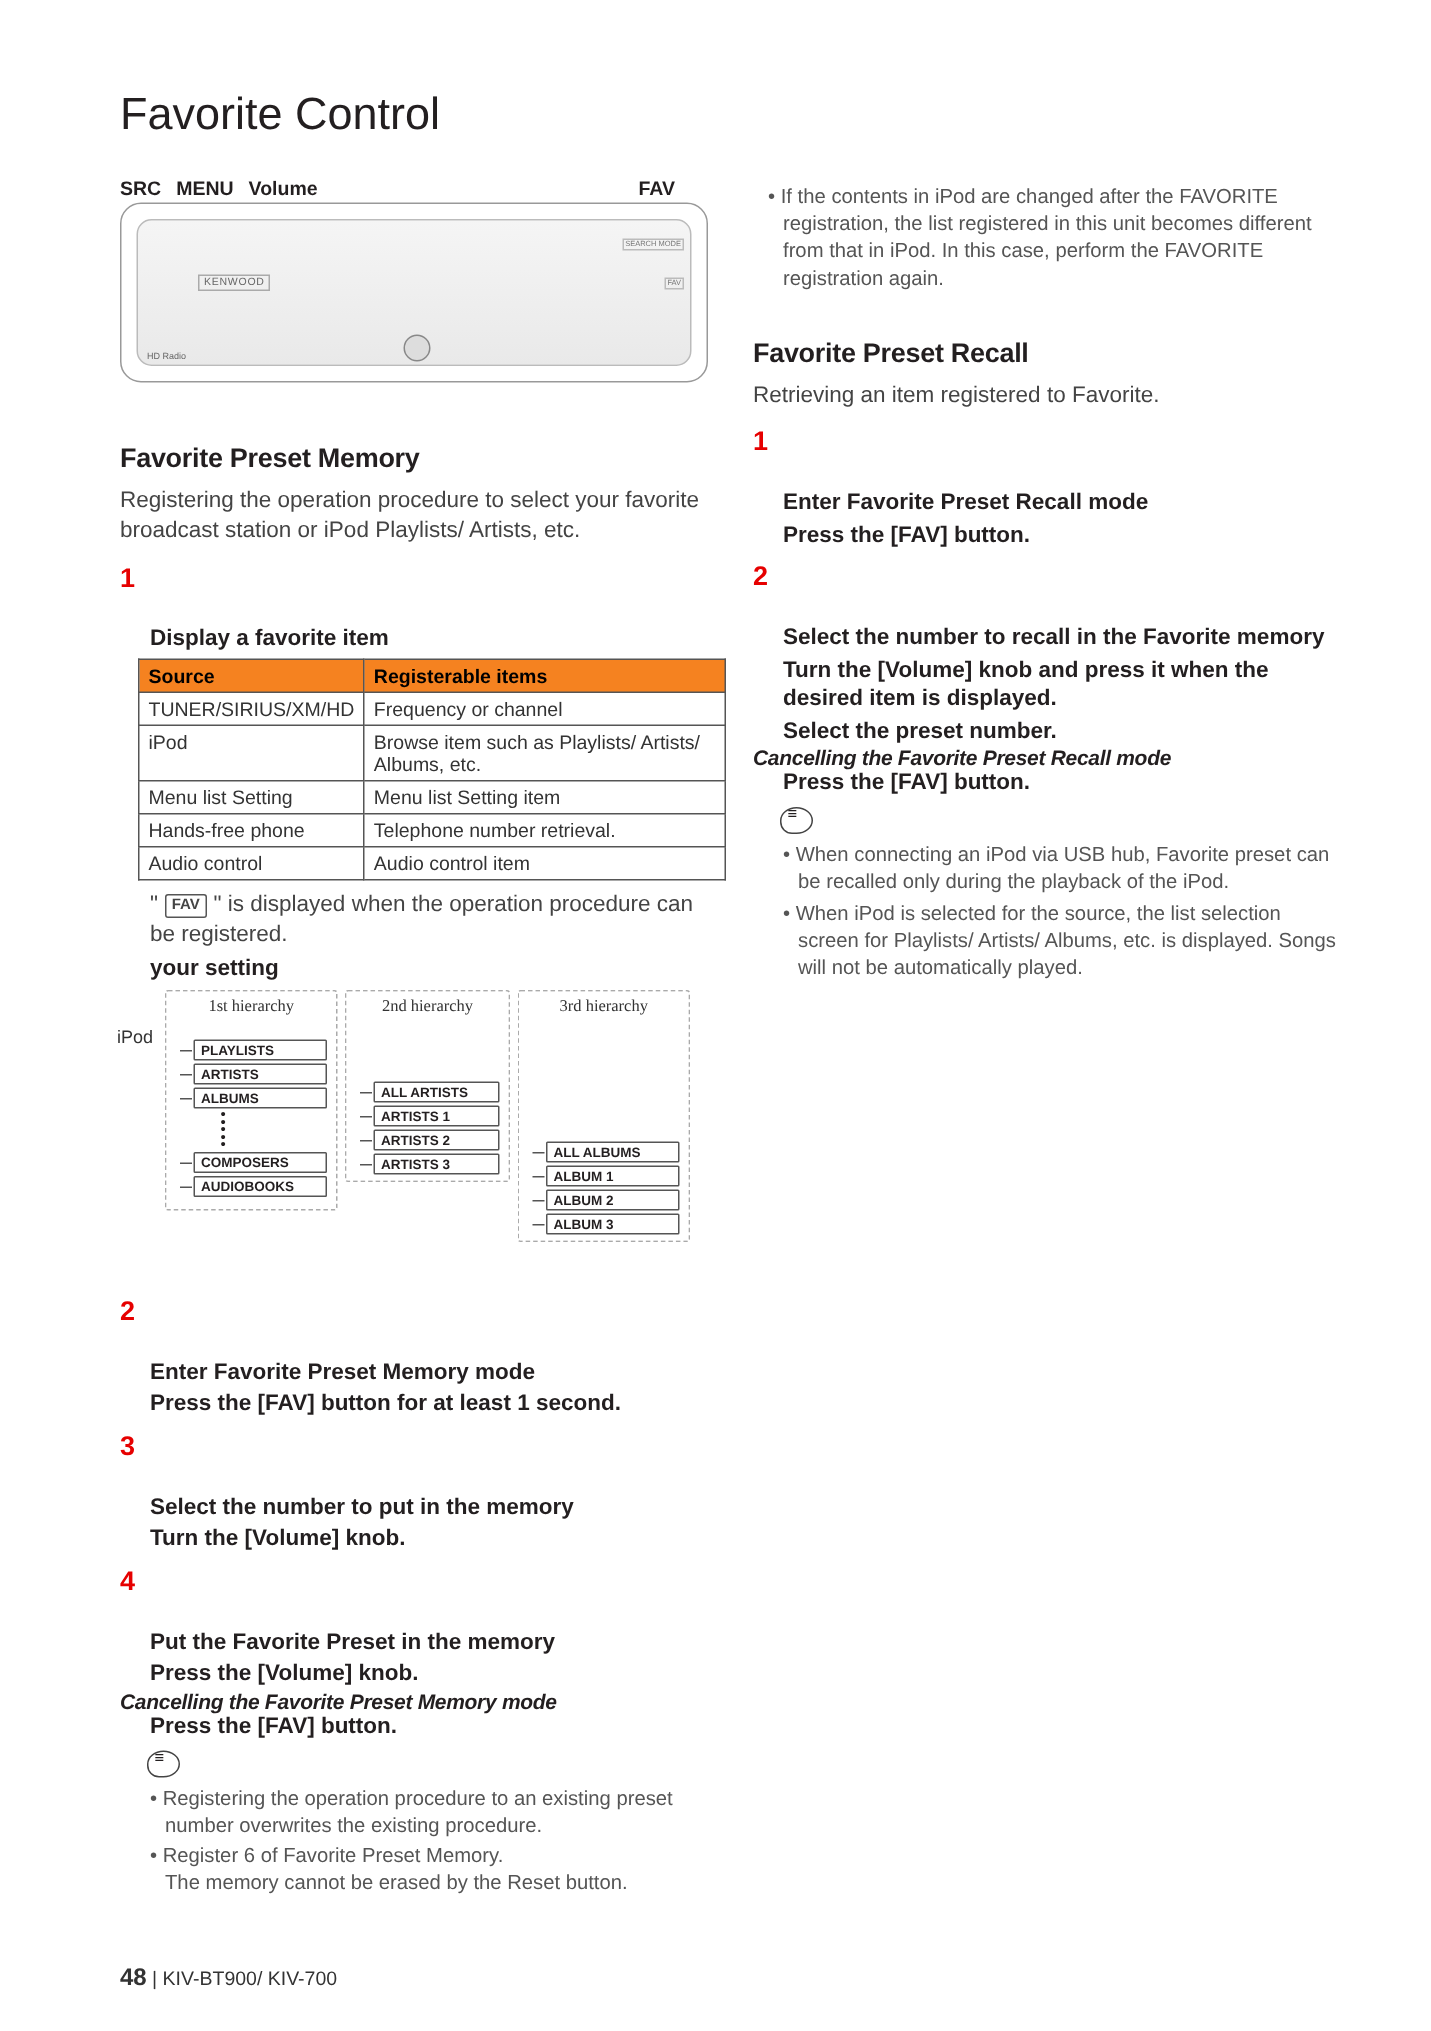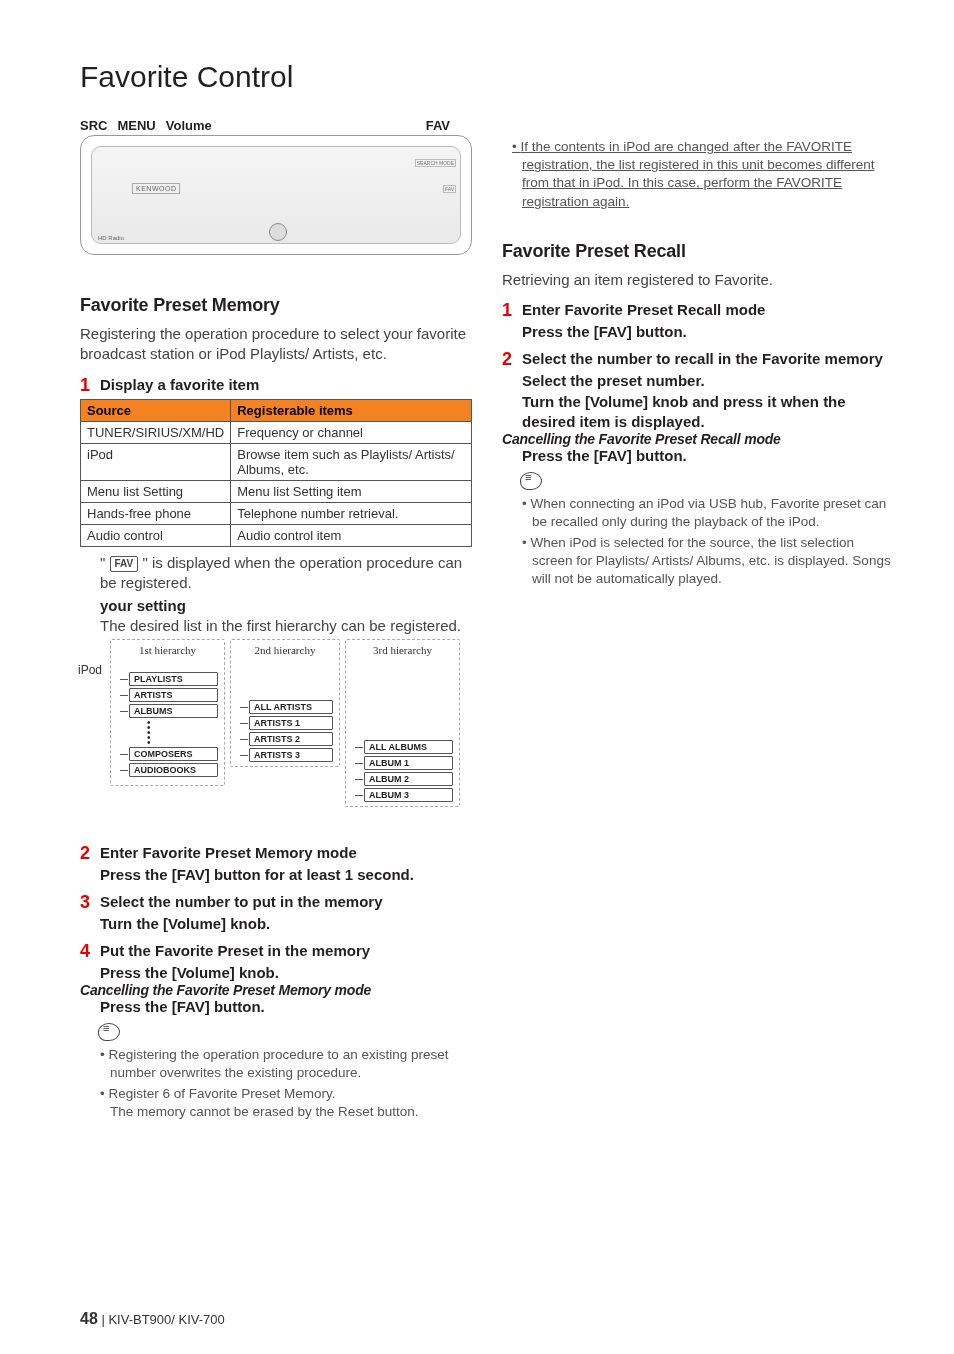--- a/index.html
+++ b/index.html
@@ -70,36 +70,37 @@
     font-size: 18px;
     width: 20px;
     flex-shrink: 0;
     line-height: 1.15;
   }
   .step-body { flex: 1; }
   .step-title {
     font-weight: bold;
     font-size: 15px;
     line-height: 1.3;
+    margin-top: 41px;
   }
   .step-sub {
     font-weight: bold;
     font-size: 15px;
     line-height: 1.3;
     margin-top: 2px;
   }
   .step-note {
     font-size: 15px;
     color: #444;
     line-height: 1.3;
   }
   table.reg {
     width: 100%;
     border-collapse: collapse;
-    margin: 4px 0 6px 0;
+    margin: 4px 0 6px 12px;
     font-size: 13px;
   }
   table.reg th {
     background: #f58220;
     color: #000;
     text-align: left;
     padding: 3px 6px;
     border: 1px solid #555;
     font-weight: bold;
   }
@@ -304,21 +305,20 @@
             <td>Audio control item</td>
           </tr>
     </tbody>
       </table>
 
     <div class="step-note" style="margin-left:20px;">
       <span>" </span><span class="fav-chip">FAV</span><span> " is displayed when the operation procedure can be registered.</span>
     </div>
 
     <div class="step-title" style="margin-left:20px; margin-top:4px;">your setting</div>
-    <div class="step-note" style="margin-left:20px;">The desired list in the first hierarchy can be registered.</div>
 
     <div class="hier-wrap">
       <div class="ipod-label">iPod</div>
       <div class="hier-col h1c">
         <div class="hier-label">1st hierarchy</div>
         <div class="hier-box">PLAYLISTS</div>
         <div class="hier-box">ARTISTS</div>
         <div class="hier-box">ALBUMS</div>
         <div class="hier-dots">•<br>•<br>•<br>•<br>•</div>
         <div class="hier-box">COMPOSERS</div>
@@ -368,40 +368,40 @@
     <div class="cancel-sub">Press the [FAV] button.</div>
     <span class="note-icon"></span>
     <ul class="notes">
       <li>Registering the operation procedure to an existing preset number overwrites the existing procedure.</li>
       <li style="white-space:pre-line;">Register 6 of Favorite Preset Memory.
 The memory cannot be erased by the Reset button.</li>
     </ul>
   </div>
 
   <div class="col">
-    <ul class="notes" style="margin-top:20px; margin-left:10px;text-decoration:underline;">
+    <ul class="notes" style="margin-top:4px; margin-left:10px;">
       <li>If the contents in iPod are changed after the FAVORITE registration, the list registered in this unit becomes different from that in iPod. In this case, perform the FAVORITE registration again.</li>
     </ul>
 
     <div class="h2" style="margin-top:30px;">Favorite Preset Recall</div>
     <div class="para">Retrieving an item registered to Favorite.</div>
 
     <div class="step">
       <div class="step-num">1</div>
       <div class="step-body">
         <div class="step-title">Enter Favorite Preset Recall mode</div>
         <div class="step-sub">Press the [FAV] button.</div>
       </div>
     </div>
     <div class="step">
       <div class="step-num">2</div>
       <div class="step-body">
         <div class="step-title">Select the number to recall in the Favorite memory</div>
+        <div class="step-sub">Turn the [Volume] knob and press it when the desired item is displayed.</div>
         <div class="step-sub">Select the preset number.</div>
-        <div class="step-sub">Turn the [Volume] knob and press it when the desired item is displayed.</div>
       </div>
     </div>
 
     <div class="cancel-head">Cancelling the Favorite Preset Recall mode</div>
     <div class="cancel-sub">Press the [FAV] button.</div>
     <span class="note-icon"></span>
     <ul class="notes">
       <li>When connecting an iPod via USB hub, Favorite preset can be recalled only during the playback of the iPod.</li>
       <li>When iPod is selected for the source, the list selection screen for Playlists/ Artists/ Albums, etc. is displayed. Songs will not be automatically played.</li>
     </ul>

